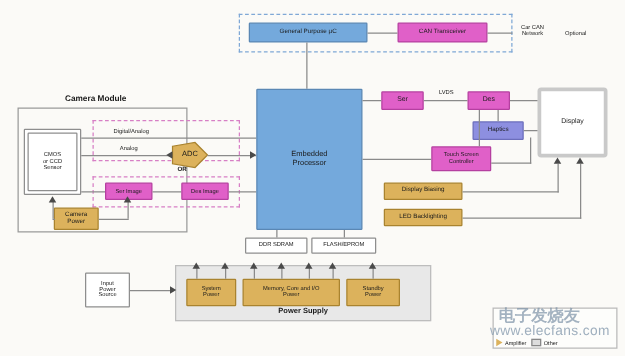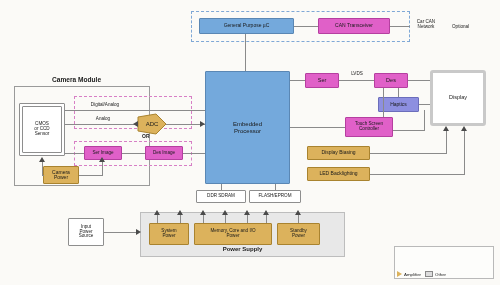--- a/index.html
+++ b/index.html
@@ -259,14 +259,16 @@
     <div class="leg-item">
       <span class="leg-amp"></span>
       <span>Amplifier</span>
     </div>
     <div class="leg-item">
       <span class="leg-sw" style="background:#dddddd;"></span>
       <span>Other</span>
     </div>
   </div>
 
+  <div class="wm wm-cjk" style="left:399px;top:244px;">电子发烧友</div>
+  <div class="wm wm-main" style="left:392px;top:259px;">www.elecfans.com</div>
 
 </div>
 
 </body></html>

